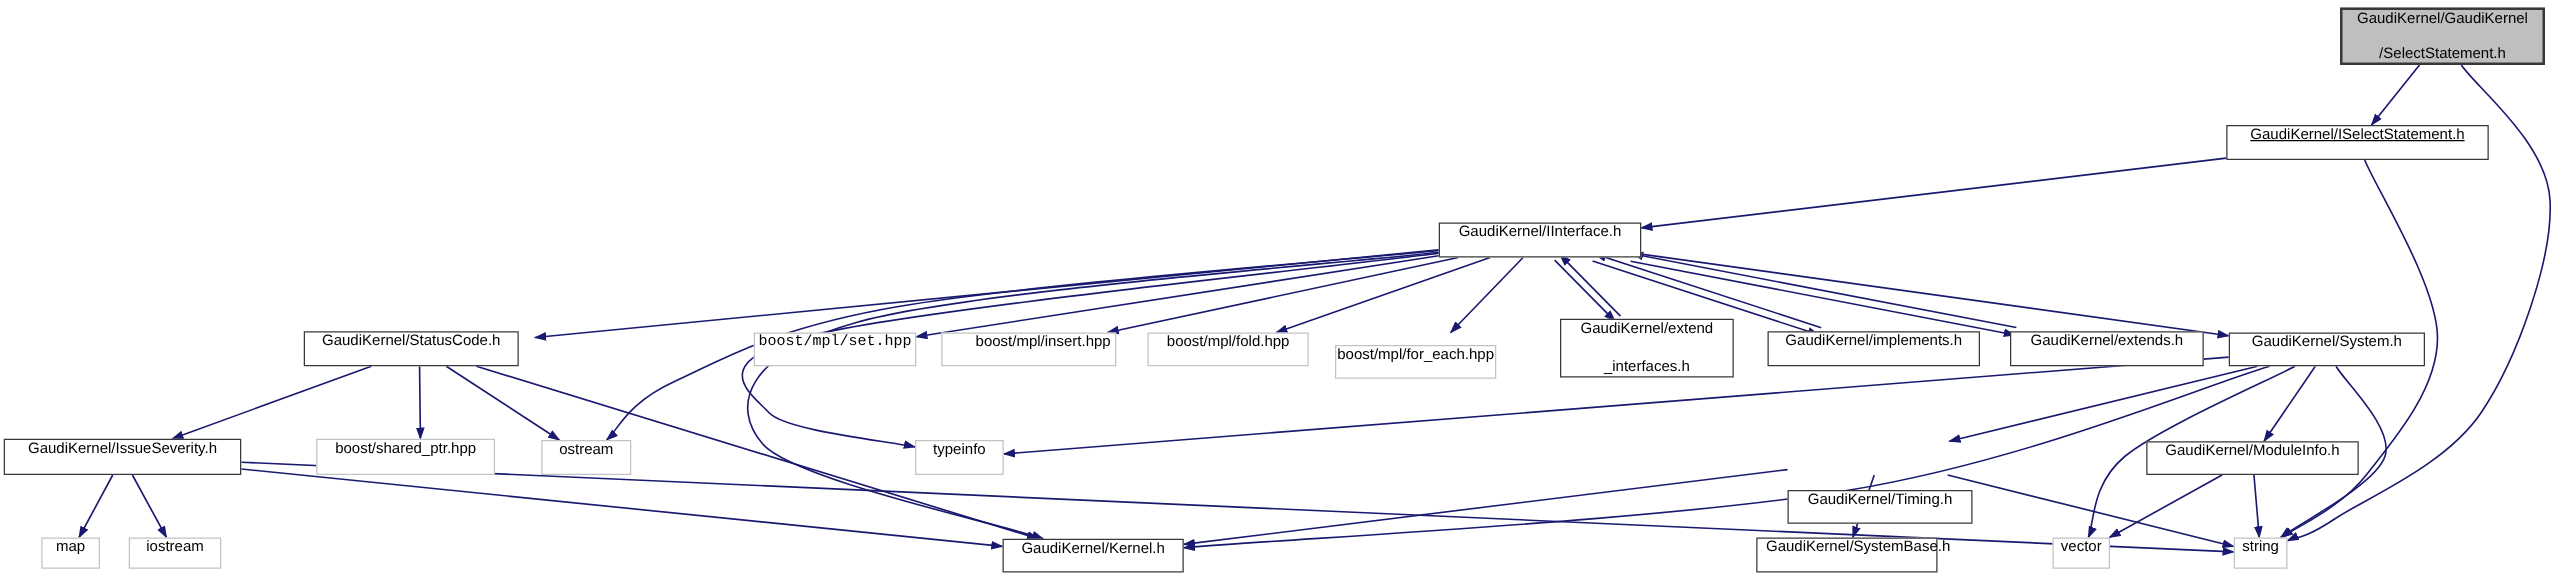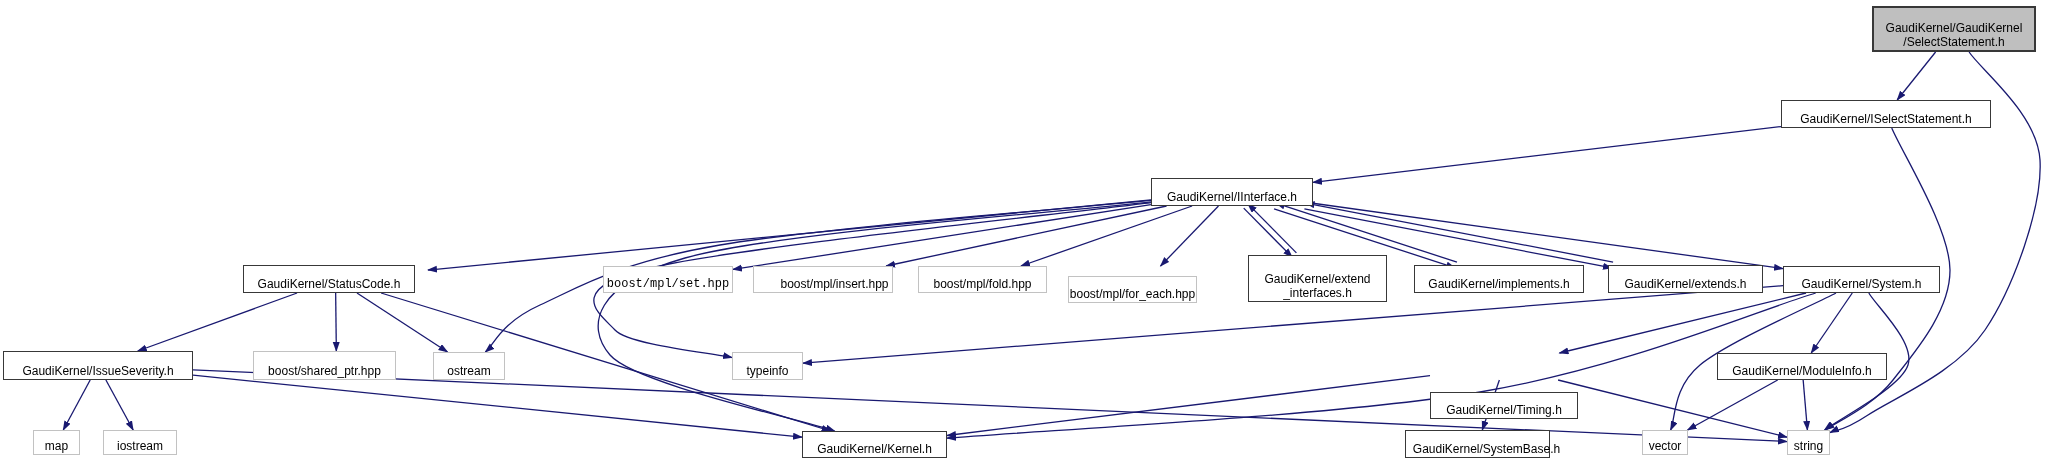--- a/index.html
+++ b/index.html
@@ -1,19 +1,19 @@
 <!DOCTYPE html>
 <html><head>
 <meta charset="utf-8">
 <style>
   html,body{margin:0;padding:0;background:#ffffff;}
   #stage{position:relative;width:2045px;height:464px;background:#ffffff;overflow:hidden;
          font-family:"Liberation Sans", sans-serif;}
   #edges{position:absolute;left:0;top:0;}
-  .node{position:absolute;display:flex;flex-direction:column;justify-content:flex-end;align-items:center;
+  .node{position:absolute;display:flex;flex-direction:column;justify-content:space-between;align-items:center;
         box-sizing:border-box;background:#ffffff;border:1px solid #383838;color:#000;
         font-size:12px;line-height:1.15;text-align:center;white-space:nowrap;}
   .node.external{border-color:#c2c2c2;}
   .node.main{background:#bfbfbf;border-width:2px;}
   .lbl{pointer-events:none;}
 </style>
 </head>
 <body>
 
 <div id="stage">
@@ -60,21 +60,21 @@
       <path d="M1499.383870967742,380 L1482.2870967741935,430" fill="none" stroke="#191970" stroke-width="1.3" marker-end="url(#arrow)"></path>
       <path d="M1558.0888157894738,380 L1787,437.1338259441708" fill="none" stroke="#191970" stroke-width="1.3" marker-end="url(#arrow)"></path>
       <path d="M1777.6644736842106,380 L1687.532894736842,430" fill="none" stroke="#191970" stroke-width="1.3" marker-end="url(#arrow)"></path>
       <path d="M1803.154605263158,380 L1807.4309210526317,430" fill="none" stroke="#191970" stroke-width="1.3" marker-end="url(#arrow)"></path>
     </svg>
 
 <div class="node main" style="left: 1872px; top: 6px; width: 164px; height: 46px;">
       <div class="lbl">GaudiKernel/GaudiKernel</div>
       <div class="lbl">/SelectStatement.h</div>
     </div>
-    <div class="node internal" style="left: 1781px; top: 100px; width: 210px; height: 28px;">
+    <div class="node internal" style="left: 1781px; top: 100px; width: 210px; height: 28px; text-decoration: underline;">
       <div class="lbl">GaudiKernel/ISelectStatement.h</div>
     </div>
     <div class="node internal" style="left: 1151px; top: 178px; width: 162px; height: 28px;">
       <div class="lbl">GaudiKernel/IInterface.h</div>
     </div>
     <div class="node internal" style="left: 243px; top: 265px; width: 172px; height: 28px;">
       <div class="lbl">GaudiKernel/StatusCode.h</div>
     </div>
     <div class="node external" style="left: 603px; top: 266px; width: 130px; height: 27px; font-family: Liberation Mono, monospace;">
       <div class="lbl">boost/mpl/set.hpp</div>

